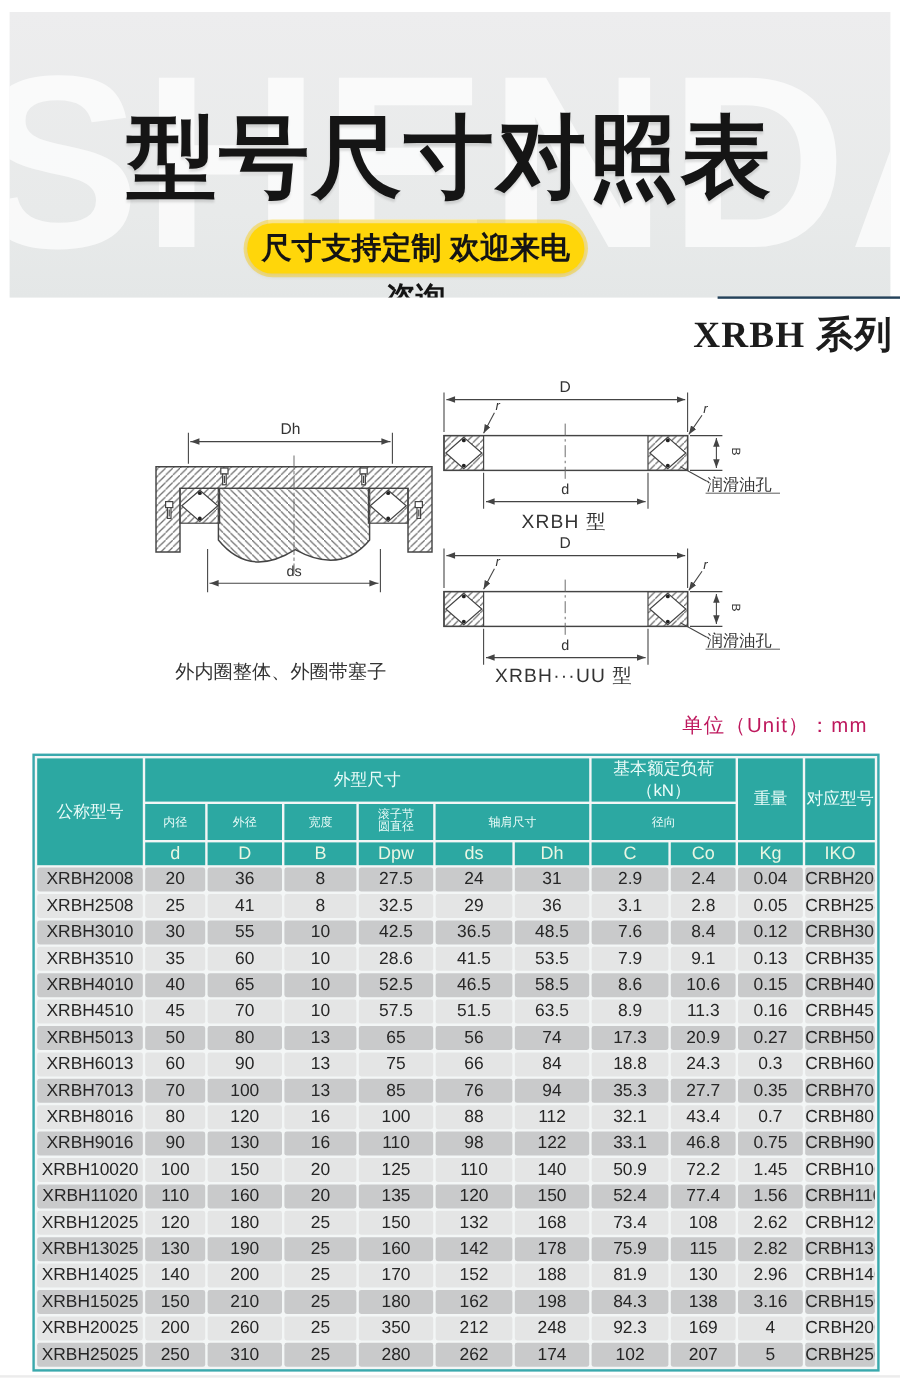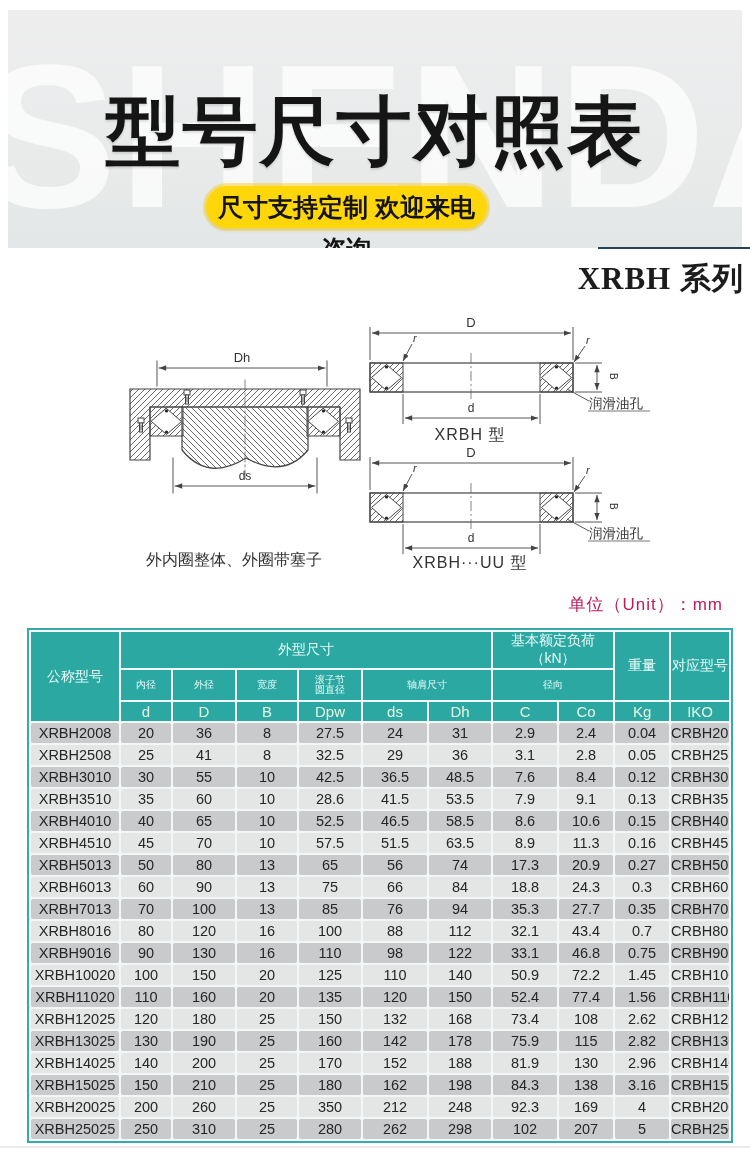--- a/index.html
+++ b/index.html
@@ -447,21 +447,21 @@
           <td>4</td>
           <td>CRBH20025</td>
         </tr>
         <tr class="dark">
           <td>XRBH25025</td>
           <td>250</td>
           <td>310</td>
           <td>25</td>
           <td>280</td>
           <td>262</td>
-          <td>298</td>
+          <td>174</td>
           <td>102</td>
           <td>207</td>
           <td>5</td>
           <td>CRBH25025</td>
         </tr>
       </tbody>
   </table>
 
   <div class="bottom-rule"></div>
 </div>

